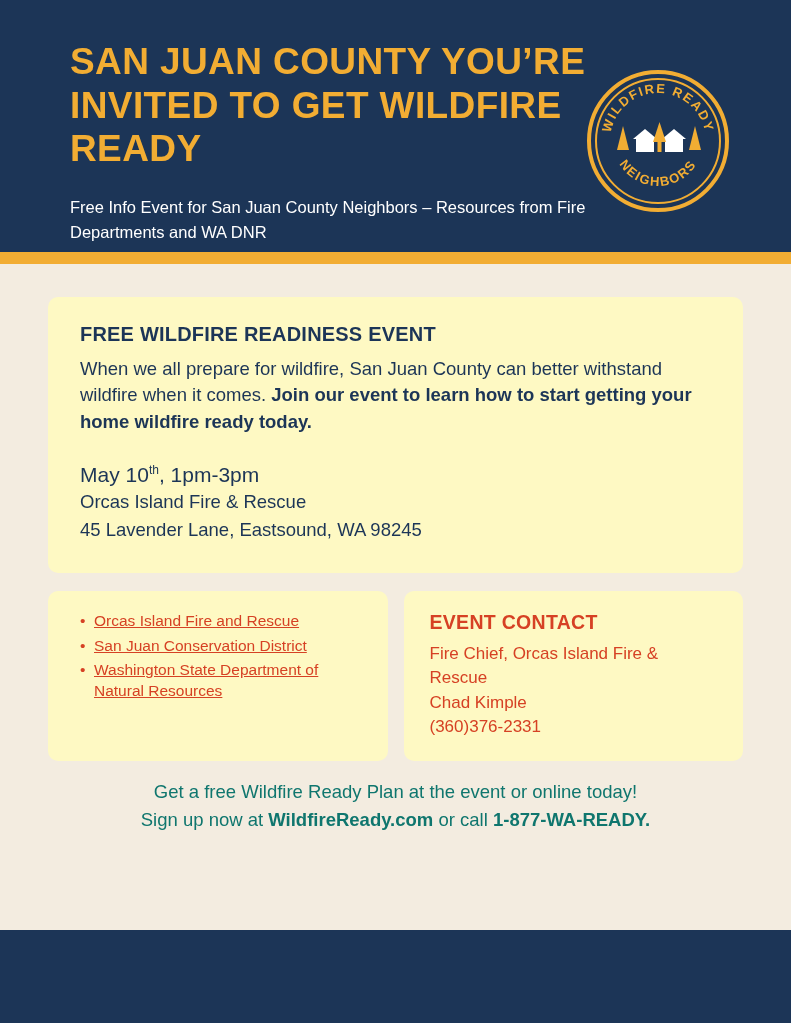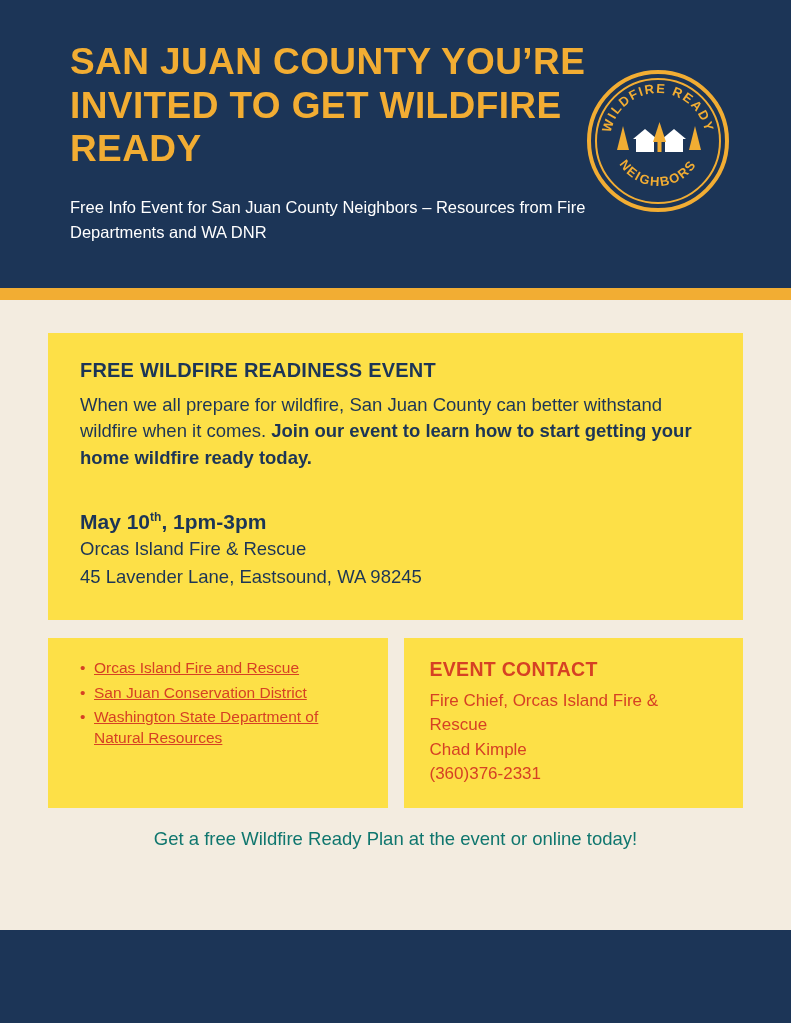--- a/index.html
+++ b/index.html
@@ -11,21 +11,21 @@
     height: 1023px;
     background: #f3ece0;
     font-family: "Liberation Sans", sans-serif;
     overflow: hidden;
     position: relative;
   }
 
   
   .header {
     background: #1c3557;
-    height: 288px;
+    height: 252px;
     position: relative;
     box-sizing: border-box;
     padding: 40px 60px 0 70px;
   }
   .header-title {
     color: #f2ad33;
     font-weight: bold;
     font-size: 37px;
     line-height: 1.18;
     letter-spacing: 0.4px;
@@ -56,22 +56,22 @@
     background: #f2ad33;
     height: 12px;
     width: 100%;
   }
 
   
   .main {
     padding: 0 48px;
   }
   .card {
-    background: #fde047;
-    border-radius: 0;
+    background: #fef9c3;
+    border-radius: 10px;
   }
   .card-main {
     margin-top: 33px;
     padding: 26px 32px 30px 32px;
   }
   .card-title {
     color: #1c3557;
     font-weight: bold;
     font-size: 20px;
     letter-spacing: 0.2px;
@@ -85,22 +85,22 @@
   }
   .body-text.spaced {
     margin-top: 22px;
   }
   .body-text b {
     font-weight: bold;
   }
   .event-when {
     color: #1c3557;
     font-size: 21px;
-    font-weight: bold;
-    margin-top: 39px;
+    font-weight: normal;
+    margin-top: 28px;
   }
   .event-when sup {
     font-size: 12px;
     vertical-align: super;
   }
   .event-place {
     color: #1c3557;
     font-size: 18.5px;
     line-height: 1.42;
     margin-top: 2px;
@@ -251,17 +251,20 @@
       <div class="col-title">EVENT CONTACT</div>
       <div class="contact-line">Fire Chief, Orcas Island Fire &amp; Rescue</div>
       <div class="contact-line">Chad Kimple</div>
       <div class="contact-line">(360)376-2331</div>
     </div>
 
   </div>
 
   <div class="footer-text">
     <div>Get a free Wildfire Ready Plan at the event or online today!</div>
+    <div>
+      <span>Sign up now at </span><b>WildfireReady.com</b><span> or call </span><b>1-877-WA-READY.</b>
+    </div>
   </div>
 
 </div>
 
 <div class="bottom-band"></div>
 
 </body></html>

